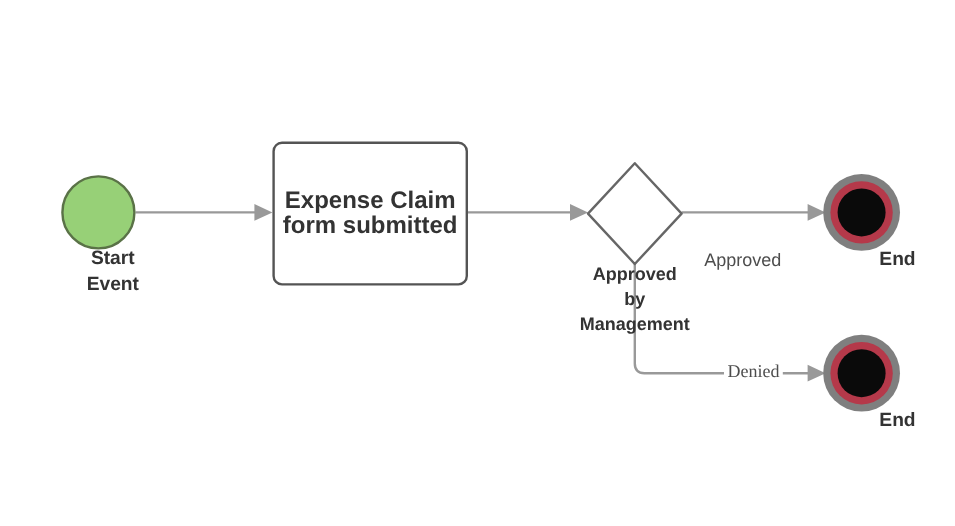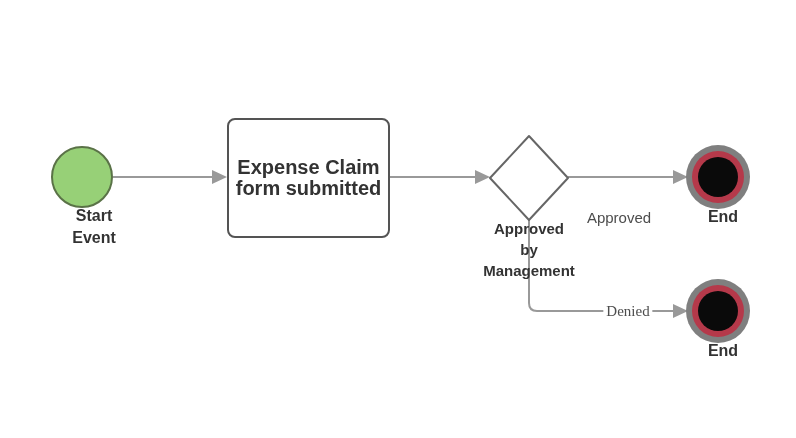--- a/index.html
+++ b/index.html
@@ -108,20 +108,21 @@
     height: 40px;
     border-radius: 50%;
     background: #0a0a0a;
   }
   .end-event-1 { left: 686px; top: 145px; }
   .end-event-2 { left: 686px; top: 279px; }
   .end-label {
     width: 80px;
     font-size: 16px;
     line-height: 20px;
+    text-align: right;
   }
   .end-label-1 { left: 683px; top: 207px; }
   .end-label-2 { left: 683px; top: 341px; }
 </style>
 </head>
 <body>
 
 <div class="canvas">
 
   <svg class="connectors" viewBox="0 0 796 438" xmlns="http://www.w3.org/2000/svg">

